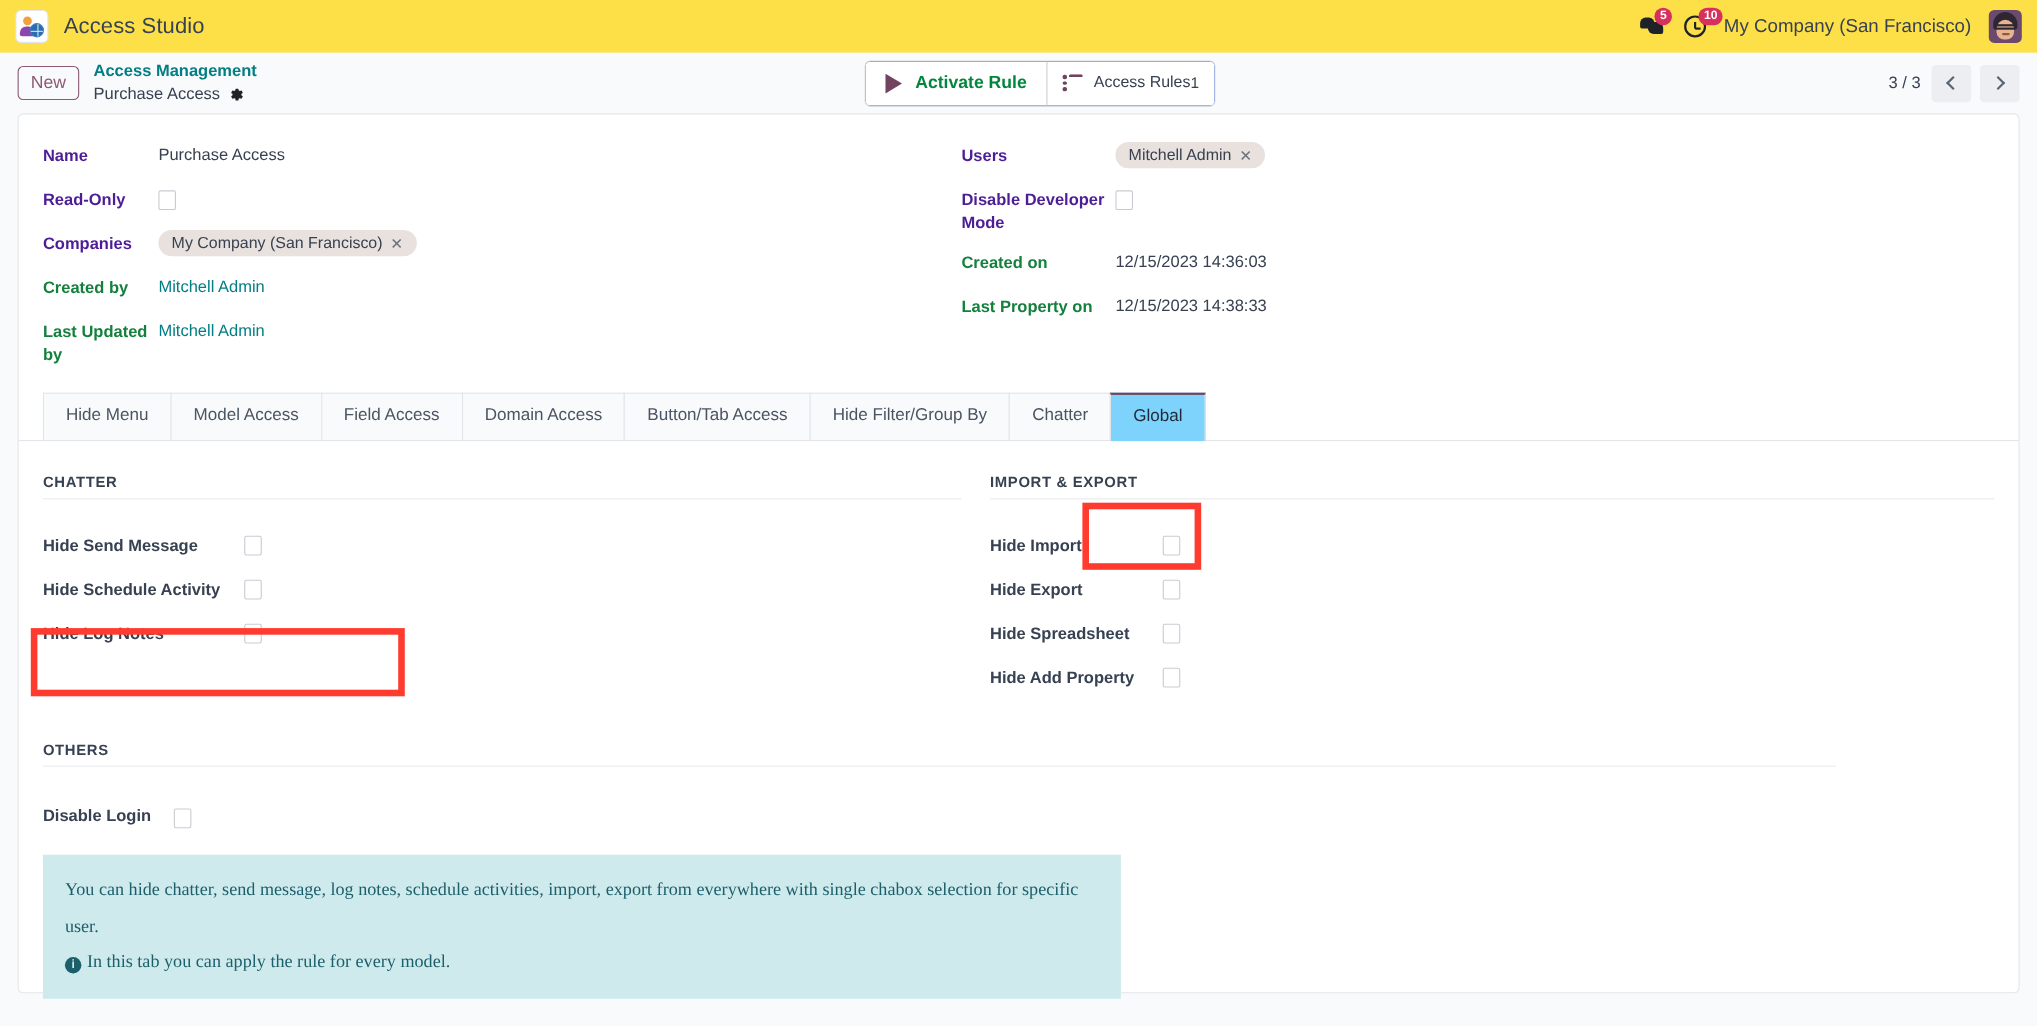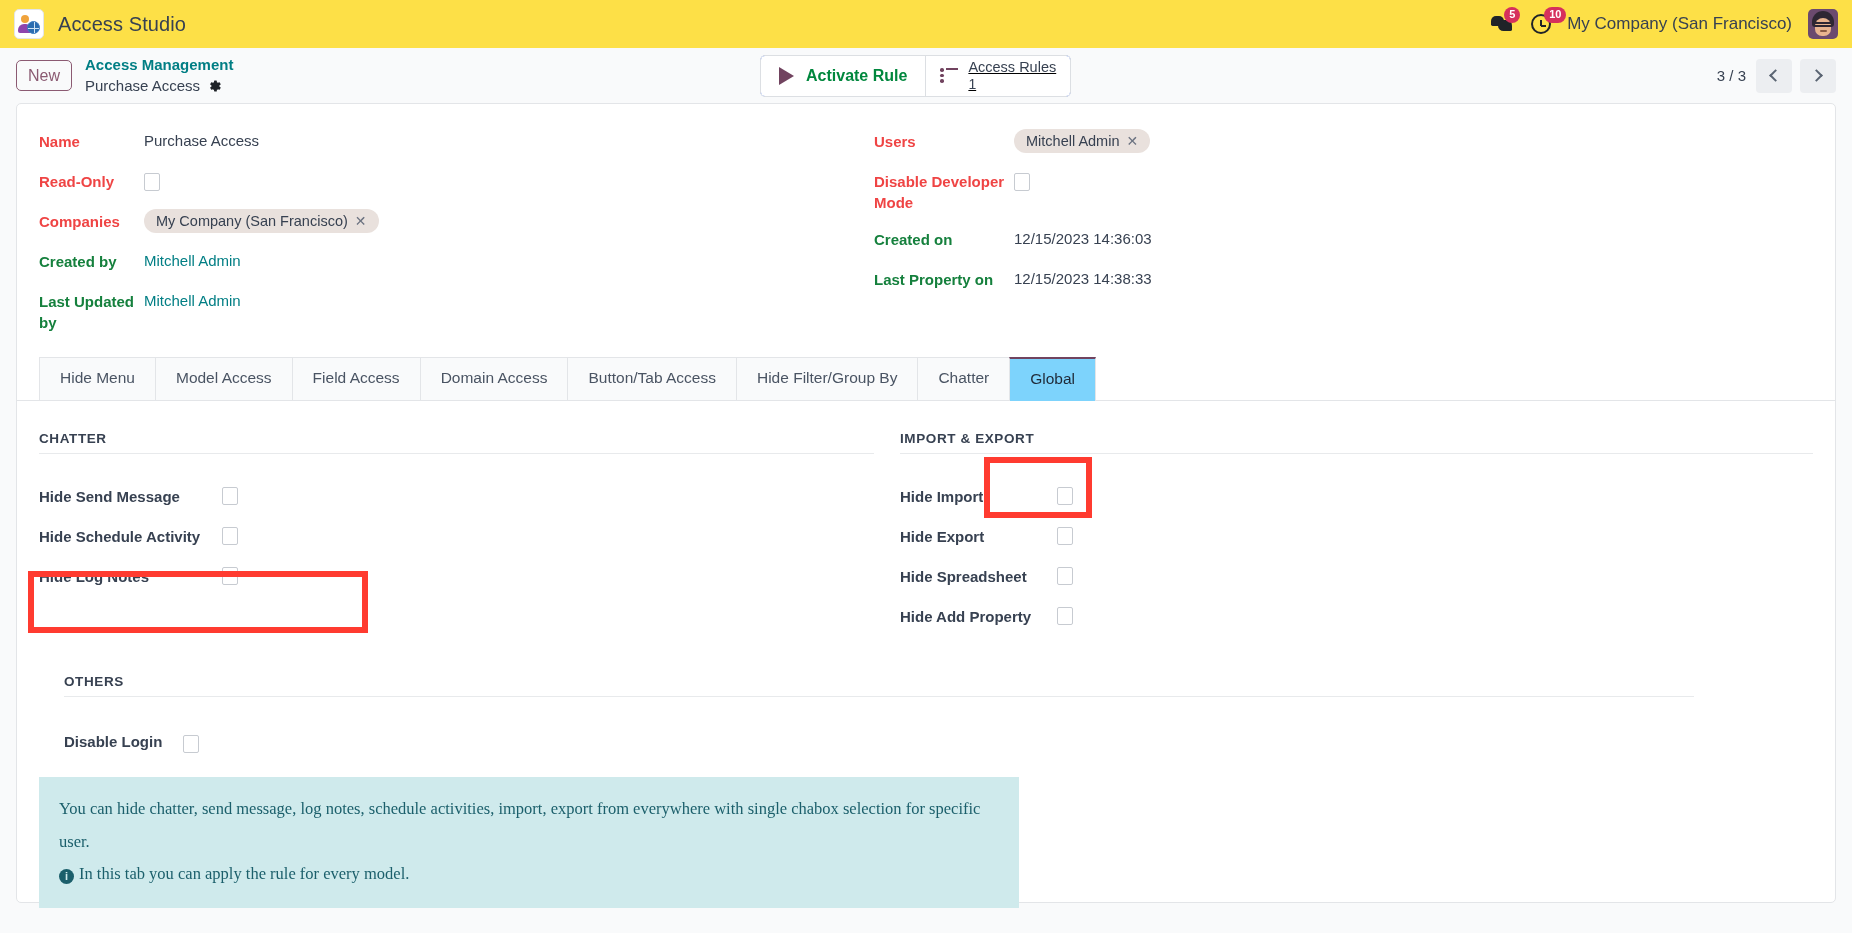--- a/index.html
+++ b/index.html
@@ -169,21 +169,21 @@
   .breadcrumb-current-row { display: flex; align-items: center; gap: 8px; }
   .breadcrumb-current { font-size: 15px; color: #374151; }
   .gear-icon {
     width: 14px; height: 14px;
     color: #1f2328;
     display: inline-flex;
     cursor: pointer;
   }
   .header-actions {
     position: absolute;
-    left: 760px;
+    left: 786px;
     display: flex;
     border: 1px solid #dcdfe3;
     border-radius: 5px;
     background: #1d4ed8;
     overflow: hidden;
     height: 42px;
   }
   .btn-activate {
     display: flex; align-items: center; gap: 12px;
     padding: 0 18px;
@@ -220,23 +220,22 @@
   .list-icon span:nth-child(2) { top: 6.5px; }
   .list-icon span:nth-child(3) { top: 12px; }
   .list-icon i {
     position: absolute; left: 0; width: 3.5px; height: 3.5px;
     border-radius: 50%; background: #71435f;
   }
   .list-icon i:nth-of-type(1) { top: .5px; }
   .list-icon i:nth-of-type(2) { top: 6px; }
   .list-icon i:nth-of-type(3) { top: 11.5px; }
   .access-rules-text {
-    display: flex; flex-direction: column; line-height: 1.15;
+    display: flex; flex-direction: row; line-height: 1.15;
     align-items: flex-start;
-    text-decoration: underline;
   }
   .access-rules-label { font-size: 14.5px; color: #374151; white-space: nowrap; }
   .access-rules-count { font-size: 14px; color: #374151; }
 
   .pager {
     margin-left: auto;
     display: flex; align-items: center; gap: 10px;
   }
   .pager-count { font-size: 15px; color: #374151; }
   .pager-btn {
@@ -274,21 +273,21 @@
     display: flex;
     align-items: flex-start;
     min-height: 40px;
     padding: 0 0 0 22px;
   }
   .field-label {
     width: 105px;
     flex: 0 0 105px;
     font-size: 15px;
     font-weight: bold;
-    color: #ef4444;
+    color: #4c1d95;
     padding-top: 4px;
     line-height: 1.38;
   }
   .field-label.muted { font-weight: bold; color: #15803d; }
   .col-right .field-label { width: 140px; flex: 0 0 140px; }
   .field-value { padding-top: 4px; font-size: 15px; color: #374151; }
   .field-value.link { color: #017e84; cursor: pointer; }
   .chkbox {
     width: 16px; height: 18px;
     border: 1.6px solid #c7cbd1;
@@ -364,21 +363,21 @@
   .chk-label {
     font-size: 15px;
     font-weight: bold;
     color: #374151;
   }
   .col-left .chk-label  { width: 183px; flex: 0 0 183px; }
   .col-right .chk-label { width: 157px; flex: 0 0 157px; }
   .chk-row .chkbox { margin-top: 0; }
 
   .others-block { padding: 0 22px; margin-top: 38px; }
-  .others-inner { width: 1630px; margin-left: 25px; }
+  .others-inner { width: 1630px; }
   .others-row { display: flex; align-items: center; height: 44px; }
   .others-row .chk-label { width: 119px; flex: 0 0 119px; }
 
   .alert-box {
     margin: 14px 0 0 22px;
     width: 980px;
     background: #cfeaec;
     padding: 16px 20px 18px 20px;
     font-family: "Liberation Serif", serif;
     color: #1b5f6b;

